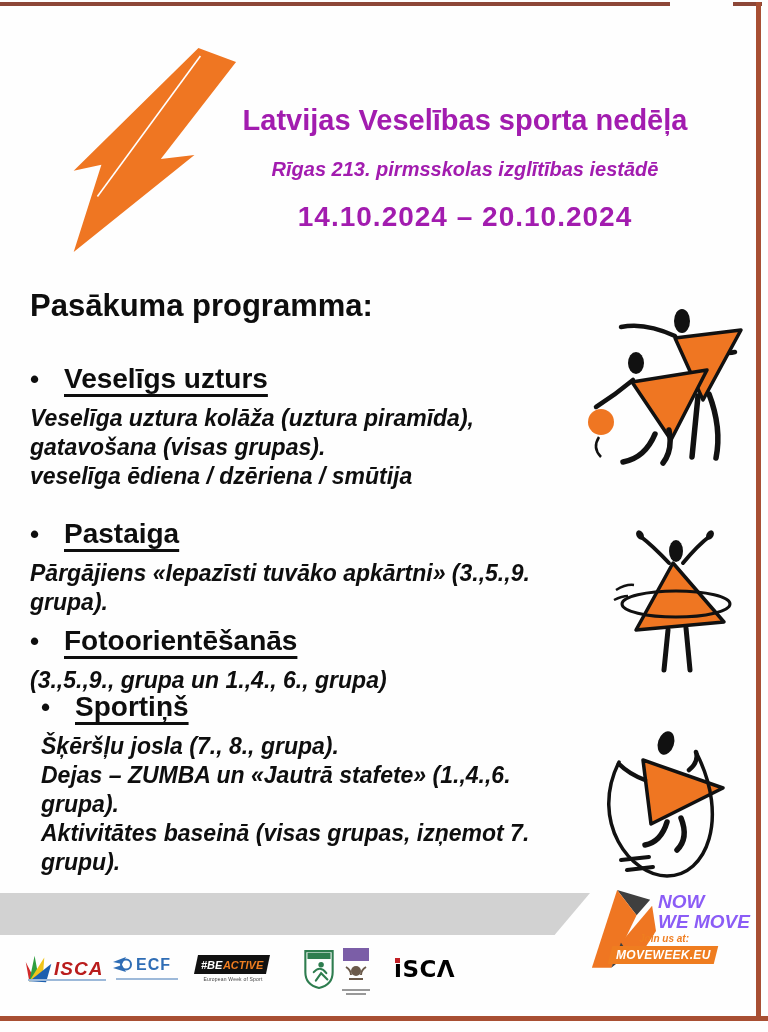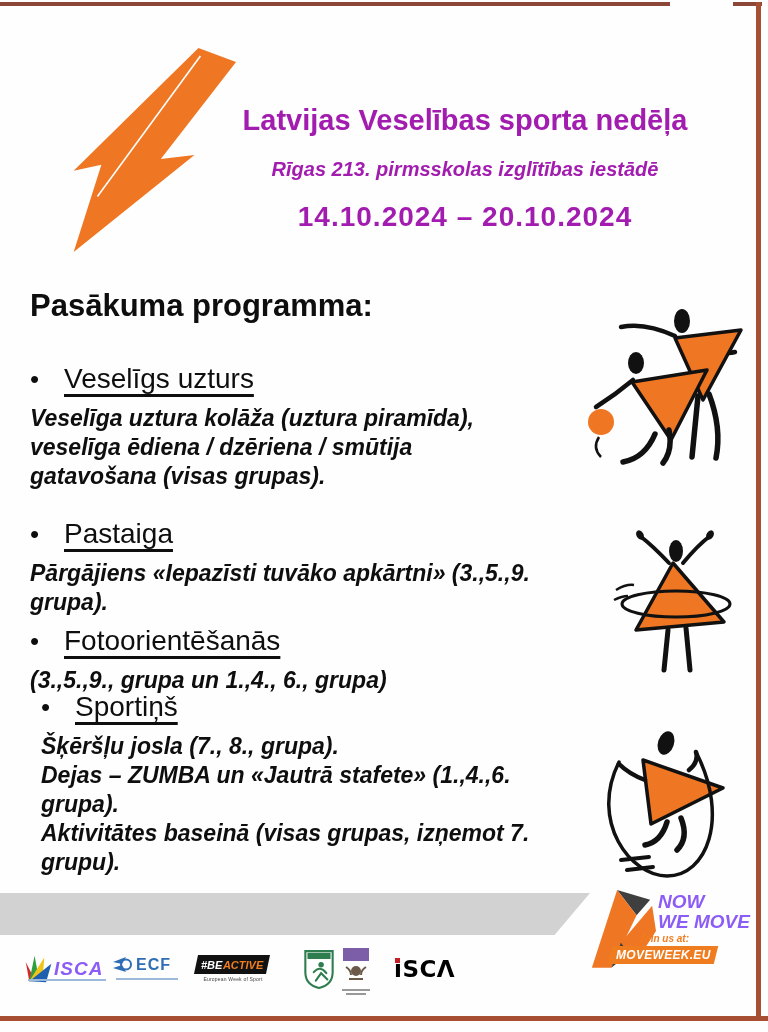--- a/index.html
+++ b/index.html
@@ -9,39 +9,39 @@
   
   .border{position:absolute;background:#a84f33;}
   
   .title-wrap{position:absolute;left:185px;top:104px;width:560px;text-align:center;color:#a21caf;}
   .t1{font-size:29px;font-weight:bold;letter-spacing:0;}
   .t2{font-size:20px;font-weight:bold;font-style:italic;margin-top:21px;}
   .t3{font-size:28px;font-weight:bold;margin-top:20px;letter-spacing:1px;}
   .heading{position:absolute;left:30px;top:288px;font-size:31px;font-weight:bold;color:#0e0e0e;}
   
   .sec{position:absolute;left:30px;width:560px;color:#0e0e0e;}
-  .sec-title{font-size:28px;font-weight:normal;line-height:38px;white-space:nowrap;}
+  .sec-title{font-size:28px;font-weight:bold;line-height:38px;white-space:nowrap;}
   .blt{display:inline-block;width:34px;font-size:26px;}
   .st{text-decoration:underline;text-decoration-thickness:3px;text-underline-offset:6px;padding-right:2px;}
   .sec-line{font-size:23px;font-weight:bold;font-style:italic;line-height:29px;white-space:nowrap;}
   .sec .gap{height:6px;}
   
   .gray-band{position:absolute;left:0;top:893px;width:590px;height:42px;background:#d2d2d2;
              clip-path:polygon(0 0,100% 0,94% 100%,0 100%);}
   
   .nwm-text{position:absolute;left:658px;top:892px;color:#8b5cf6;font-weight:bold;font-style:italic;
             font-size:19px;line-height:20px;white-space:nowrap;}
   .join{position:absolute;left:612px;top:933px;width:104px;text-align:center;color:#ef7d20;
         font-size:10px;font-weight:bold;font-style:italic;}
   .mwk{position:absolute;left:610px;top:946px;width:106px;height:18px;background:#ef7d20;
        transform:skewX(-14deg);display:flex;align-items:center;justify-content:center;}
   .mwk span{transform:skewX(14deg);color:#fff;font-size:12px;font-weight:bold;font-style:italic;letter-spacing:0.3px;}
   
   .isca1{position:absolute;left:24px;top:953px;display:flex;align-items:center;}
-  .isca1 .word{font-size:19px;font-weight:900;font-style:italic;color:#8b5cf6;letter-spacing:1px;}
+  .isca1 .word{font-size:19px;font-weight:900;font-style:italic;color:#b91c1c;letter-spacing:1px;}
   .tagbar{position:absolute;height:2px;background:#9db9d9;}
   .ecf{position:absolute;left:112px;top:956px;display:flex;align-items:flex-end;}
   .ecf .word{font-size:16px;font-weight:900;color:#2f6db5;letter-spacing:1px;}
   .beactive{position:absolute;left:196px;top:955px;width:74px;text-align:center;}
   .be-box{width:72px;height:19px;background:#111;transform:skewX(-12deg);display:flex;align-items:center;justify-content:center;}
   .be-box span{transform:skewX(12deg);font-size:11px;font-weight:900;font-style:italic;}
   .be-h{color:#fff;} .be-a{color:#ef7d20;}
   .be-tag{font-size:5px;color:#444;margin-top:2px;letter-spacing:0.2px;}
   .coat{position:absolute;left:341px;top:948px;width:30px;text-align:center;}
   .flag{width:26px;height:13px;background:#7b5ea7;margin:0 auto;}
@@ -71,22 +71,22 @@
   </div>
 
   <div class="heading">Pasākuma programma:</div>
 
   <div class="sec" style="top:360px;">
     <div class="sec-title">
       <span class="blt">•</span><span class="st">Veselīgs uzturs</span>
     </div>
     <div class="gap"></div>
     <div class="sec-line">Veselīga uztura kolāža (uztura piramīda),</div>
+    <div class="sec-line">gatavošana (visas grupas).</div>
     <div class="sec-line">veselīga ēdiena / dzēriena / smūtija</div>
-    <div class="sec-line">gatavošana (visas grupas).</div>
   </div>
 
   <div class="sec" style="top:515px;">
     <div class="sec-title">
       <span class="blt">•</span><span class="st">Pastaiga</span>
     </div>
     <div class="gap"></div>
     <div class="sec-line">Pārgājiens «Iepazīsti tuvāko apkārtni» (3.,5.,9.</div>
     <div class="sec-line">grupa).</div>
   </div>

